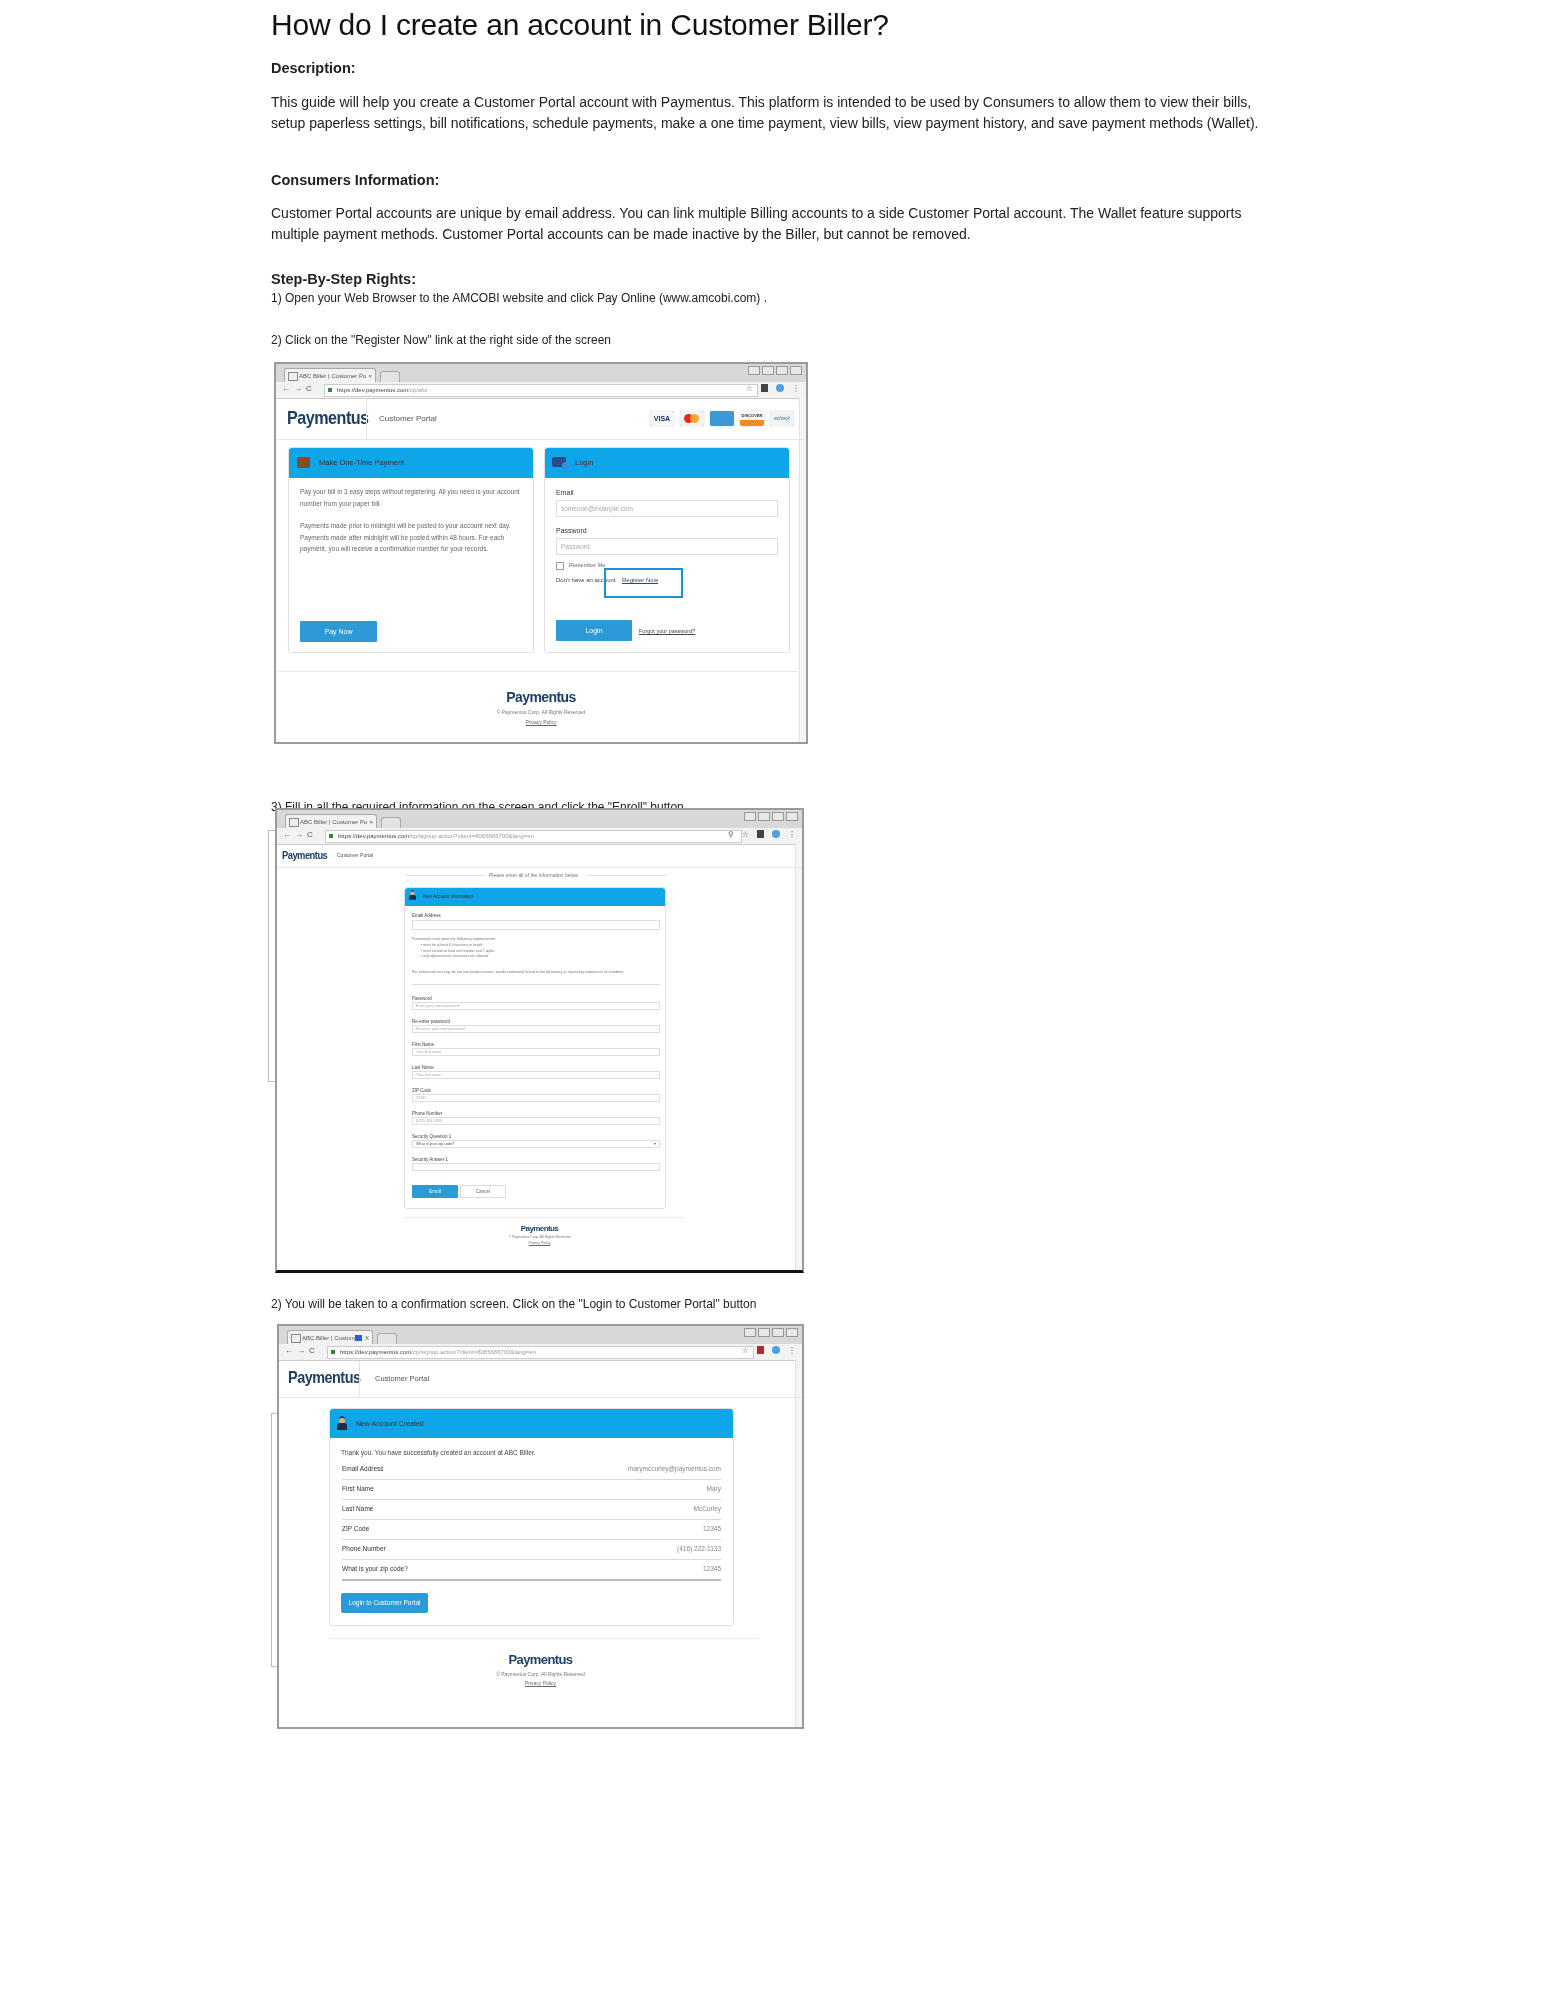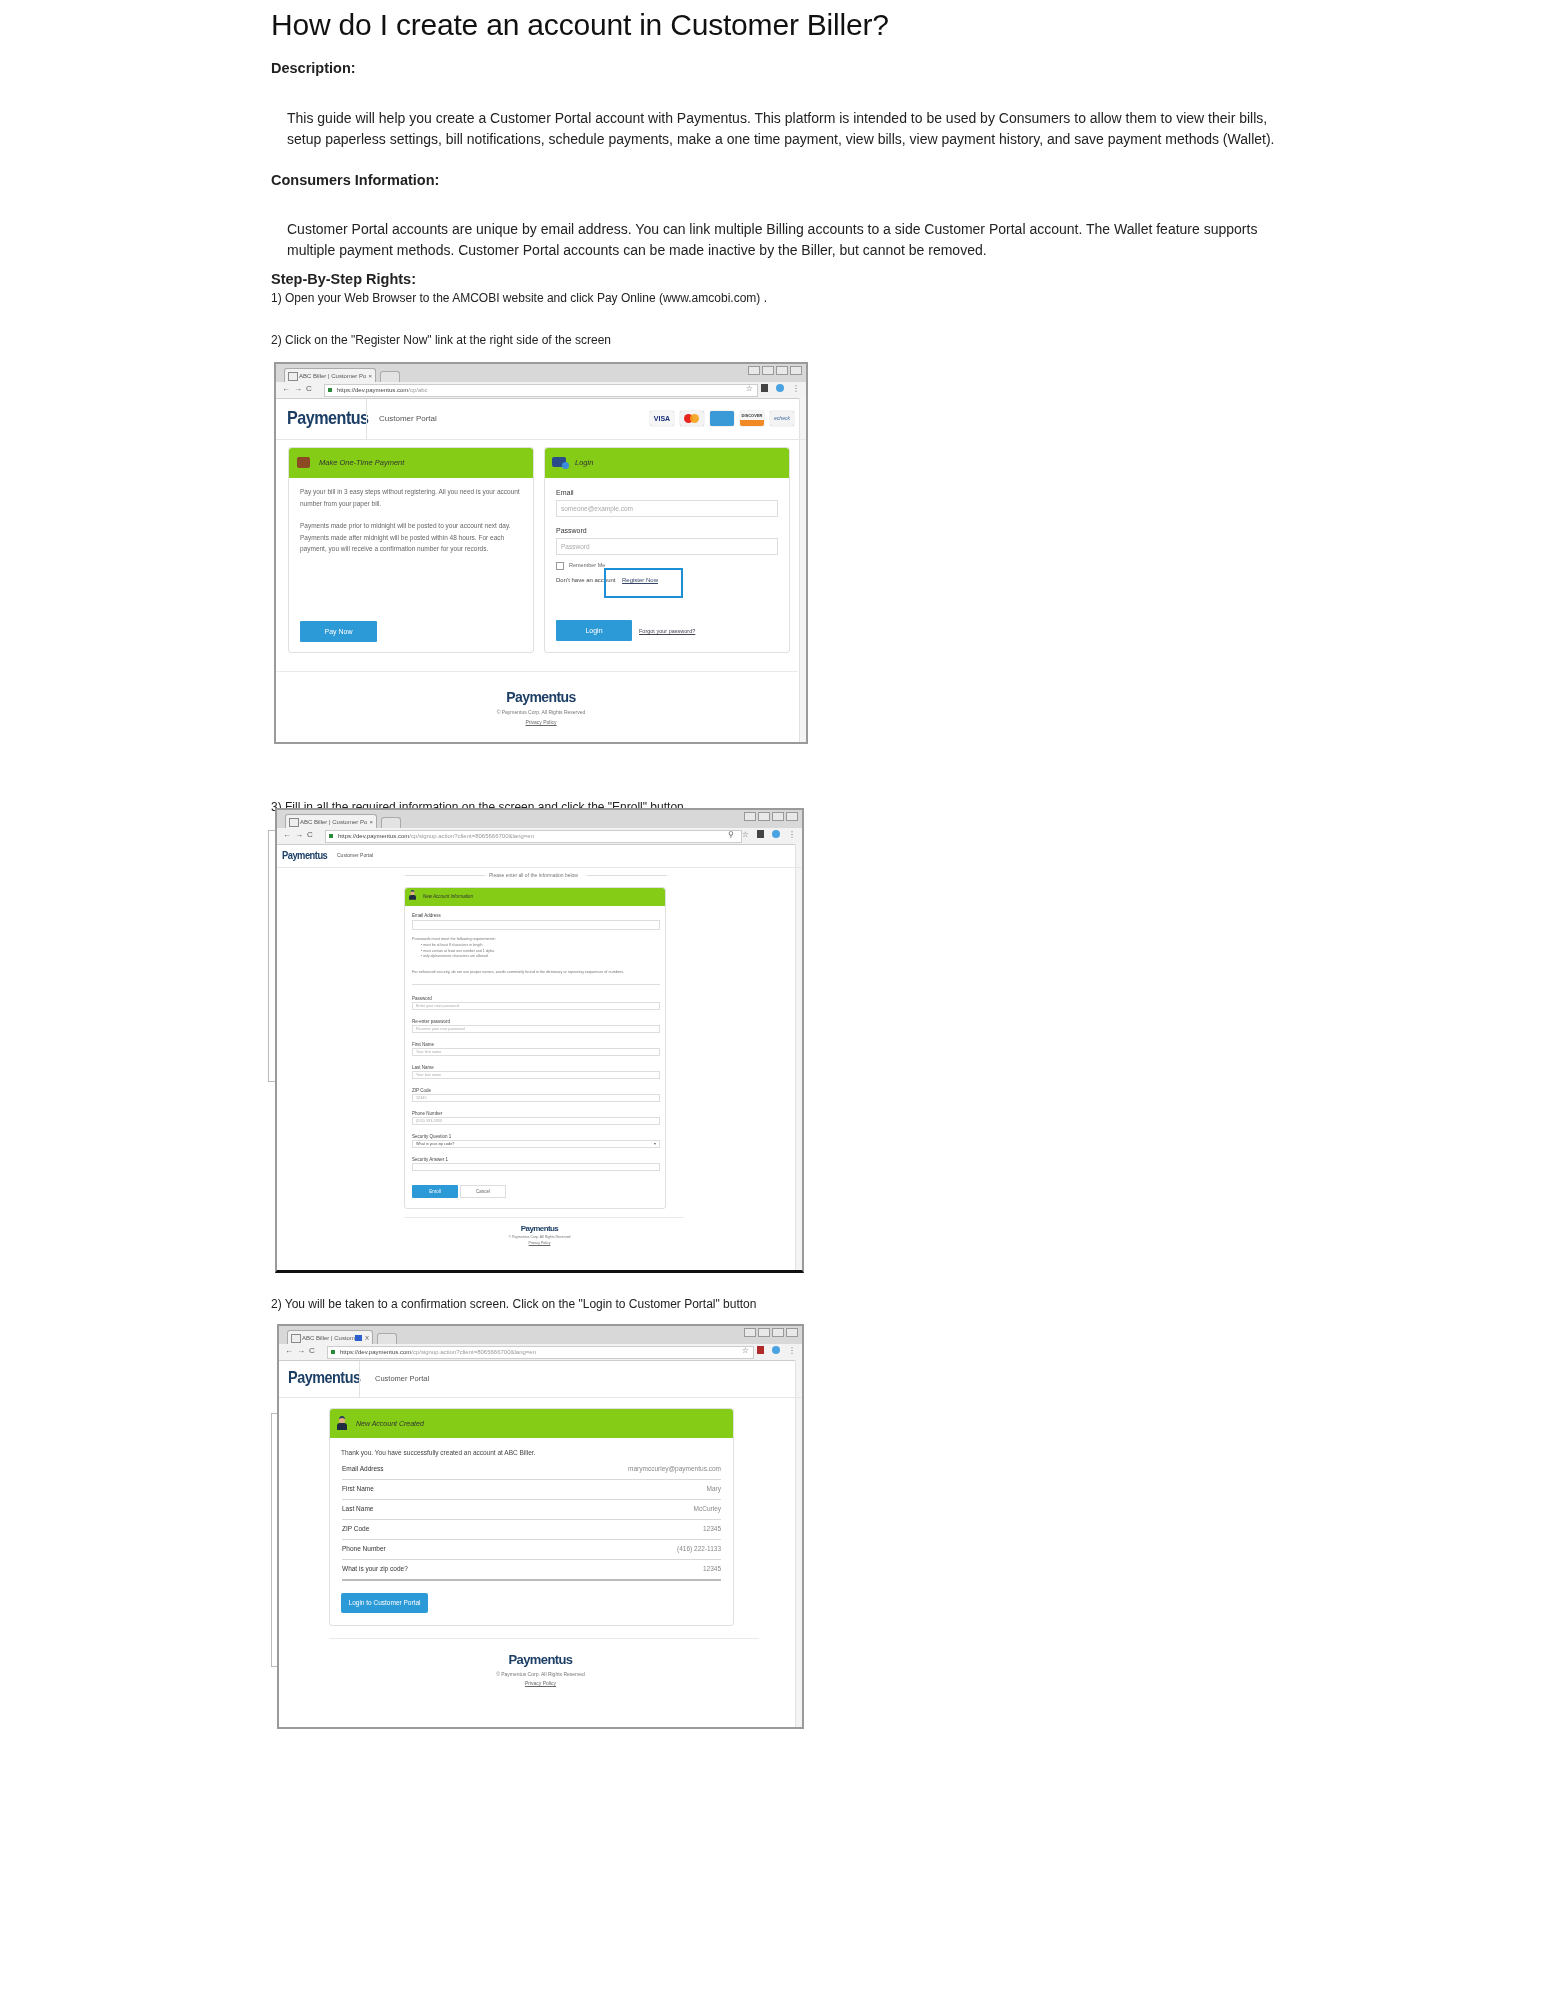--- a/index.html
+++ b/index.html
@@ -1,20 +1,20 @@
 <!DOCTYPE html>
 <html><head>
 <meta charset="utf-8">
 <style>
   html, body { margin: 0; padding: 0; background: #ffffff; }
   body { width: 1542px; height: 2000px; position: relative; overflow: hidden;
          font-family: "Liberation Sans", sans-serif; color: #1a1a1a; }
   .title { position: absolute; left: 271px; top: 8px; font-size: 30px; font-weight: normal; margin: 0; color: #111; letter-spacing: -0.2px; }
   .h { position: absolute; left: 271px; font-size: 14.5px; font-weight: bold; color: #222; margin: 0; }
-  .p { position: absolute; left: 271px; width: 1000px; font-size: 14px; line-height: 21px; color: #222; margin: 16px; }
+  .p { position: absolute; left: 271px; width: 1000px; font-size: 14px; line-height: 21px; color: #222; margin: 0; }
   .step { position: absolute; left: 271px; font-size: 12px; color: #222; margin: 0; white-space: nowrap; }
 
   
   .shot { position: absolute; background: #fff; border: 2px solid #9a9a9a; box-sizing: border-box; overflow: hidden; }
   .chrome-top { background: #d8d8d8; height: 18px; position: relative; }
   .tab { position: absolute; left: 8px; top: 4px; height: 14px; width: 92px; background: #f2f2f2; border: 1px solid #aaa; border-bottom: none;
          border-radius: 3px 3px 0 0; font-size: 6px; line-height: 14px; padding-left: 14px; box-sizing: border-box; color: #555; white-space: nowrap; overflow: hidden; }
   .tab .fav { position: absolute; left: 3px; top: 3px; width: 8px; height: 7px; border: 1px solid #888; background: #eee; }
   .newtab { position: absolute; left: 104px; top: 7px; width: 18px; height: 11px; border: 1px solid #aaa; border-bottom: none; border-radius: 3px 3px 0 0; background: #e3e3e3; }
   .winbtns { position: absolute; right: 4px; top: 2px; display: flex; gap: 2px; }
@@ -31,21 +31,21 @@
 
   .site-head { height: 40px; border-bottom: 1px solid #e6e6e6; position: relative; }
   .logo { position: absolute; font-family: "Liberation Sans", sans-serif; font-weight: bold; color: #1d3f66; letter-spacing: -0.6px; transform: scaleX(0.85); transform-origin: left center; }
   .portal-label { position: absolute; color: #555; font-size: 8px; }
   .divider-v { position: absolute; width: 1px; background: #e3e3e3; }
 
   .cards { position: absolute; right: 12px; top: 12px; display: flex; gap: 6px; }
   .card { width: 24px; height: 15px; border-radius: 2px; font-size: 7px; font-weight: bold; text-align: center; line-height: 15px; box-shadow: 0 0 1px #888; }
 
   .panel { position: absolute; background: #fff; border: 1px solid #e0e0e0; border-radius: 3px; box-sizing: border-box; }
-  .panel-head { background: #84cc16; height: 30px; position: relative; font-size: 7.5px; color: #333; line-height: 30px; padding-left: 30px; border-radius: 3px 3px 0 0; font-style: italic; }
+  .panel-head { background: #0ea5e9; height: 30px; position: relative; font-size: 7.5px; color: #333; line-height: 30px; padding-left: 30px; border-radius: 3px 3px 0 0; }
   .ico-wallet { position: absolute; left: 8px; top: 9px; width: 13px; height: 11px; background: #8b4a24; border-radius: 2px; }
   .ico-login { position: absolute; left: 7px; top: 9px; width: 14px; height: 10px; background: #2a4c8a; border-radius: 2px; }
   .ico-login:after { content: ""; position: absolute; right: -3px; bottom: -2px; width: 7px; height: 7px; border-radius: 50%; background: #3b8be0; }
   .ico-user { position: absolute; left: 7px; top: 7px; width: 10px; height: 14px; }
   .ico-user:before { content: ""; position: absolute; left: 2px; top: 0; width: 6px; height: 6px; border-radius: 50%; background: #e0b080; border-top: 2px solid #2a3a5a; }
   .ico-user:after { content: ""; position: absolute; left: 0; top: 7px; width: 10px; height: 7px; background: #1e2b40; border-radius: 3px 3px 0 0; }
 
   .ptext { position: absolute; font-size: 6.5px; line-height: 11.5px; color: #666; }
   .flabel { position: absolute; font-size: 7px; color: #333; }
   .finput { position: absolute; height: 14px; border: 1px solid #ddd; box-sizing: border-box; font-size: 6.5px; color: #aaa; line-height: 12px; padding-left: 4px; background: #fff; }

